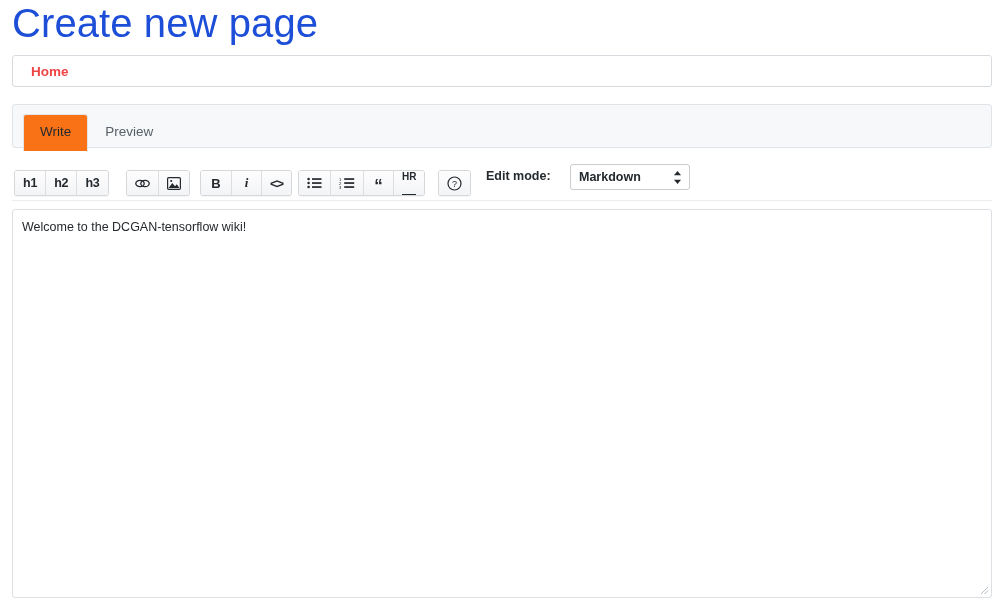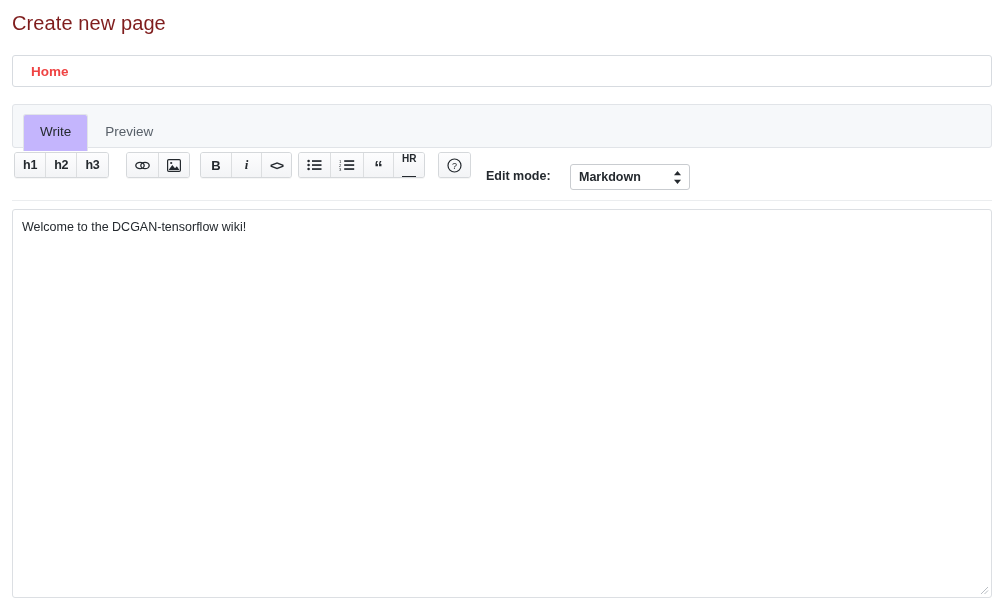--- a/index.html
+++ b/index.html
@@ -19,24 +19,24 @@
     width: 1006px;
     height: 614px;
     overflow: hidden;
   }
 
   
   .page-title {
     position: absolute;
     left: 12px;
     top: 2px;
-    font-size: 20px;
+    font-size: 40px;
     font-weight: 300;
     letter-spacing: 0.1px;
-    color: #7f1d1d;
+    color: #1d4ed8;
     line-height: 42px;
     white-space: nowrap;
   }
 
   
   .name-field {
     position: absolute;
     left: 12px;
     top: 55px;
     width: 980px;
@@ -79,32 +79,32 @@
     line-height: 16px;
     padding: 9px 16px 10px 16px;
     color: #586069;
     border: 1px solid transparent;
     border-bottom: none;
     border-radius: 3px 3px 0 0;
     cursor: pointer;
     white-space: nowrap;
   }
   .tab.active {
-    background: #c4b5fd;
+    background: #f97316;
     border-color: #e1e4e8;
     color: #24292e;
     margin-bottom: -1px;
     padding-bottom: 11px;
   }
 
   
   .toolbar {
     position: absolute;
     left: 12px;
-    top: 148px;
+    top: 166px;
     width: 980px;
     height: 36px;
   }
   .btn-group {
     position: absolute;
     top: 4px;
     display: flex;
     border: 1px solid #d5d8db;
     border-radius: 3px;
     overflow: hidden;

